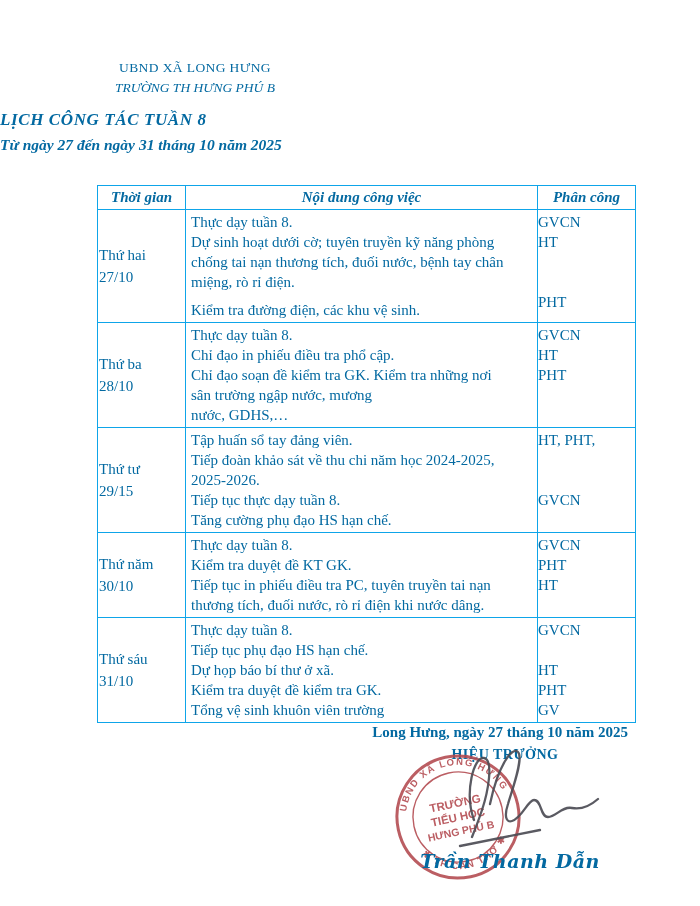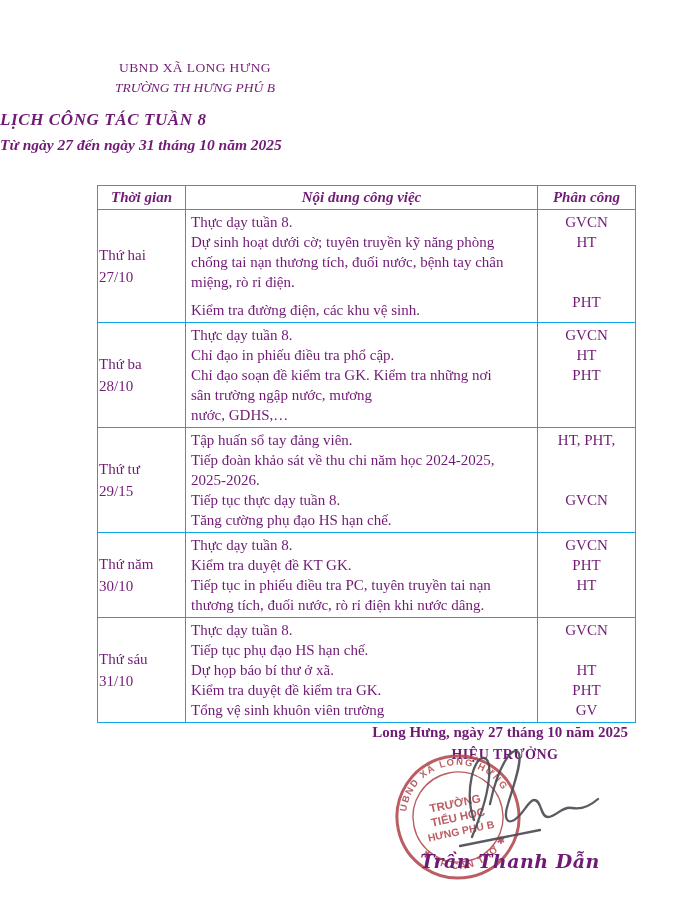--- a/index.html
+++ b/index.html
@@ -1,36 +1,36 @@
 <!DOCTYPE html>
 <html><head>
 <meta charset="utf-8">
 <style>
   html,body { margin:0; padding:0; background:#ffffff; }
   .page {
     position:relative; width:700px; height:906px; background:#ffffff;
-    font-family:"Liberation Serif", serif; color:#701a75; overflow:hidden;
+    font-family:"Liberation Serif", serif; color:#0369a1; overflow:hidden;
   }
   
   .letterhead { position:absolute; left:95px; top:60px; width:200px; text-align:center; }
   .org-name { font-size:13.5px; letter-spacing:0.4px; }
   .school-name { font-size:13.5px; font-weight:normal; font-style:italic; margin-top:4px; }
   
   .title-block { position:absolute; left:0; right:0; top:110px; }
   .doc-title { margin:0; font-size:17px; font-weight:bold; font-style:italic; letter-spacing:0.6px; }
   .doc-subtitle { margin-top:6px; font-size:15.5px; font-weight:bold; font-style:italic; }
   
   table.schedule { position:absolute; left:97px; top:185px; width:538px; border-collapse:collapse; table-layout:fixed; }
   .schedule th, .schedule td { border:1px solid #0ea5e9; }
   .schedule th { font-size:15px; font-weight:bold; font-style:italic; padding:3px 2px; }
   .cell-time { text-align:left; vertical-align:middle; font-size:15px; line-height:22px; }
   .cell-tasks { vertical-align:top; padding:2px 5px; font-size:15px; }
   .cell-tasks p { margin:0; line-height:20px; }
   .cell-tasks p.task-gap { height:8px; line-height:8px; }
-  .cell-assign { text-align:center; vertical-align:top; padding:2px 0; font-size:15px; }
+  .cell-assign { vertical-align:top; padding:2px 0; font-size:15px; }
   .cell-assign div { line-height:20px; }
   
   .place-date { position:absolute; top:724px; right:72px; font-size:15px; font-weight:bold; }
   .signer-title { position:absolute; top:747px; left:438px; width:134px; text-align:center;
                   font-size:14px; font-weight:bold; letter-spacing:0.5px; }
   .stamp { position:absolute; left:392px; top:751px; transform:rotate(-12deg); opacity:0.88; }
   .stamp-arc { font-family:"Liberation Sans", sans-serif; font-size:9.5px; font-weight:bold; letter-spacing:1.5px; }
   .stamp-center { font-family:"Liberation Sans", sans-serif; font-weight:bold; text-anchor:middle; }
   .signature { position:absolute; left:452px; top:740px; }
   .signer-name { position:absolute; left:418px; top:850px; width:184px; text-align:center;

